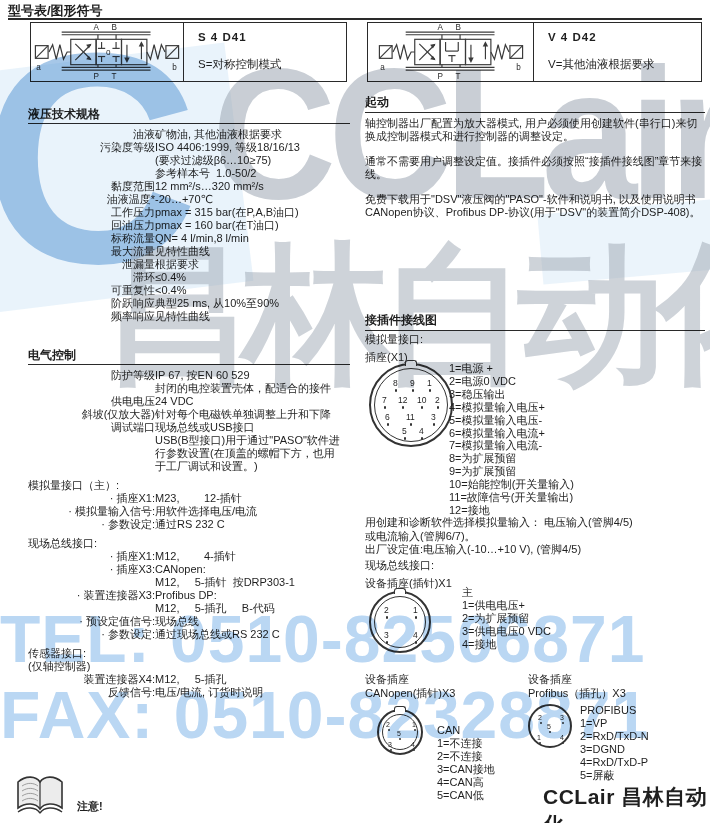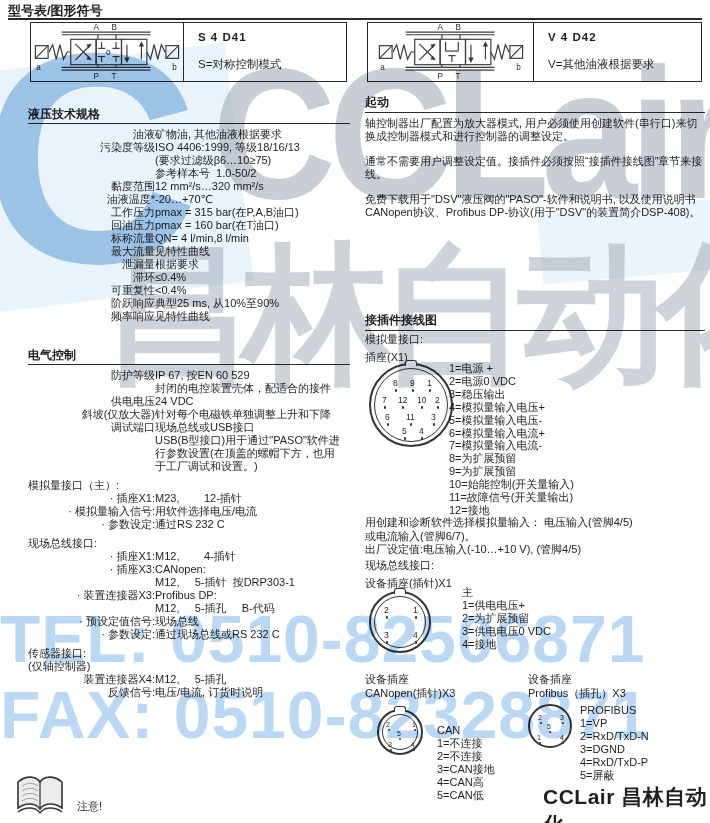--- a/index.html
+++ b/index.html
@@ -65,21 +65,21 @@
   .pin { position:absolute; font-size:8.5px; line-height:1; z-index:1; }
   .pin::after { content:""; position:absolute; left:40%; bottom:-4px; width:2.5px; height:2.5px;
                 background:#333; border-radius:50%; }
   .pin.sm { font-size:7px; }
   .pin.sm::after { width:2px; height:2px; bottom:-3px; }
 
   .conn-cap { white-space:pre-wrap; }
 
   
   .note { position:absolute; left:77px; top:773px; width:330px; font-size:11px; line-height:13.5px; white-space:pre-wrap; }
-  .note-title { font-weight:normal; }
+  .note-title { font-weight:bold; }
   .book { position:absolute; left:14px; top:772px; }
   .brand { position:absolute; left:543px; top:783px; font-size:21px; font-weight:bold; letter-spacing:0.5px; }
 </style>
 </head>
 <body>
 
 <div class="page">
 
   <div class="content">
 

